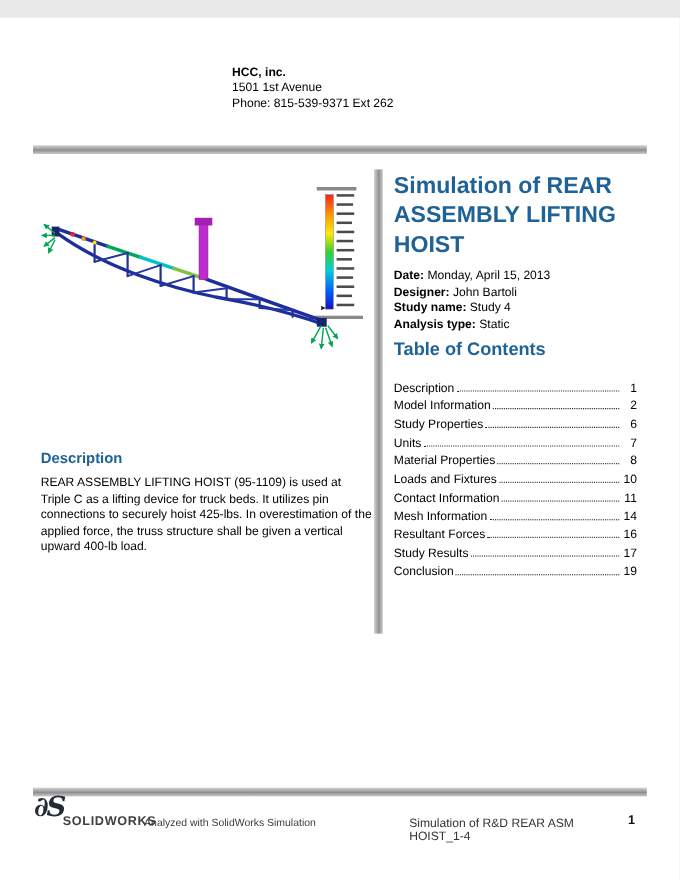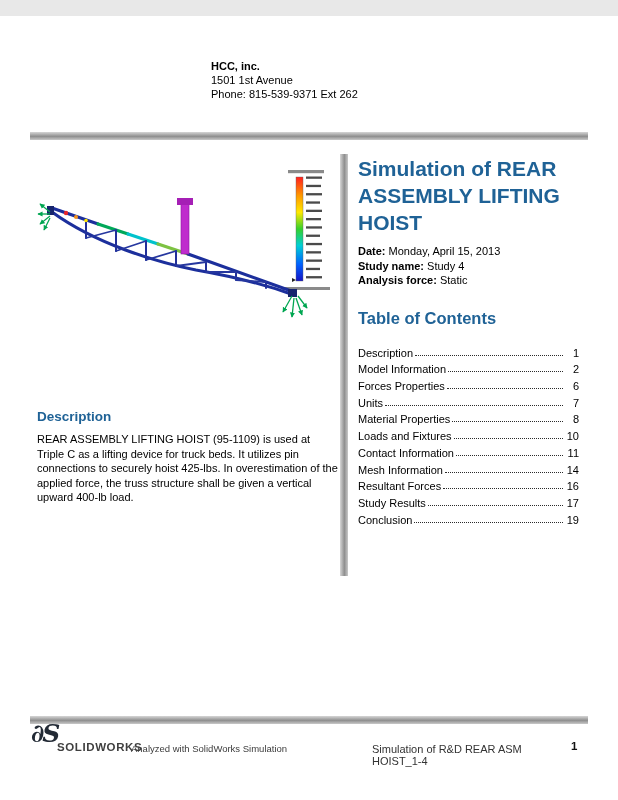--- a/index.html
+++ b/index.html
@@ -157,39 +157,40 @@
         <line x1="260" y1="134" x2="266" y2="151" marker-end="url(#ah)"></line>
         <line x1="262" y1="132" x2="271" y2="144" marker-end="url(#ah)"></line>
       </g>
     </svg>
   </div>
 
   <div class="abs doc-title">Simulation of REAR ASSEMBLY LIFTING HOIST</div>
 
   <div class="abs meta">
     <div><span class="lbl">Date:</span> <span>Monday, April 15, 2013</span></div>
+    <div><span class="lbl">Designer:</span> <span>John Bartoli</span></div>
     <div><span class="lbl">Study name:</span> <span>Study 4</span></div>
-    <div><span class="lbl">Analysis force:</span> <span>Static</span></div>
+    <div><span class="lbl">Analysis type:</span> <span>Static</span></div>
   </div>
 
   <div class="abs toc-title">Table of Contents</div>
 
   <div class="abs toc">
     <div class="toc-row">
         <span>Description</span>
         <span class="toc-dots"></span>
         <span class="toc-page">1</span>
       </div>
     <div class="toc-row">
         <span>Model Information</span>
         <span class="toc-dots"></span>
         <span class="toc-page">2</span>
       </div>
     <div class="toc-row">
-        <span>Forces Properties</span>
+        <span>Study Properties</span>
         <span class="toc-dots"></span>
         <span class="toc-page">6</span>
       </div>
     <div class="toc-row">
         <span>Units</span>
         <span class="toc-dots"></span>
         <span class="toc-page">7</span>
       </div>
     <div class="toc-row">
         <span>Material Properties</span>

